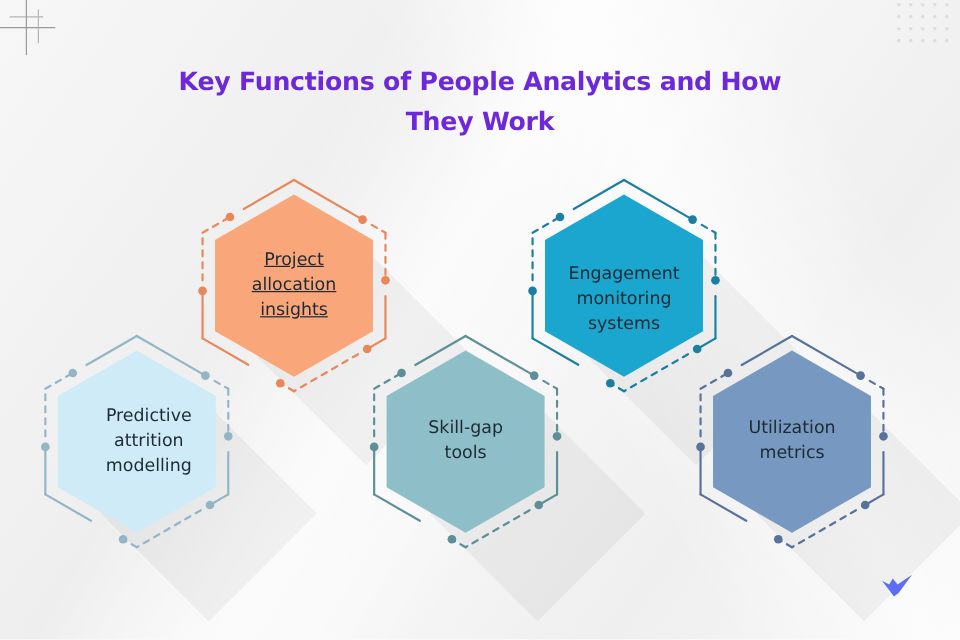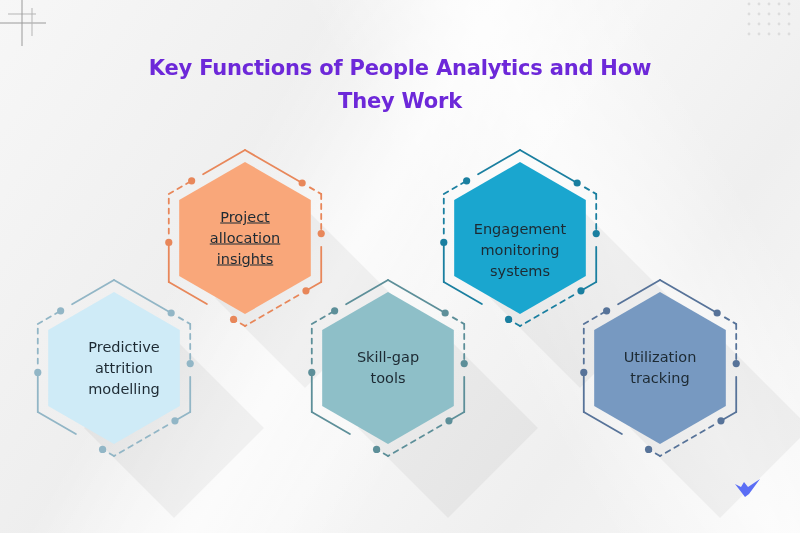--- a/index.html
+++ b/index.html
@@ -201,19 +201,19 @@
       <span>Skill-gap</span>
       <span>tools</span>
     </div>
     <div class="hex-label" style="left: 520px; top: 238px; margin-top: 12px;">
       <span>Engagement</span>
       <span>monitoring</span>
       <span>systems</span>
     </div>
     <div class="hex-label" style="left: 660px; top: 368px;">
       <span>Utilization</span>
-      <span>tracking</span>
+      <span>metrics</span>
     </div>
   </div>
 
 <svg class="brand-logo" viewBox="0 0 30 20">
   <path d="M2 6 L8 9 L11 4 L15 9 L27 1 L16 16 L12 19 Z" fill="#5b6ef5"></path>
 </svg>
 
 </body></html>

